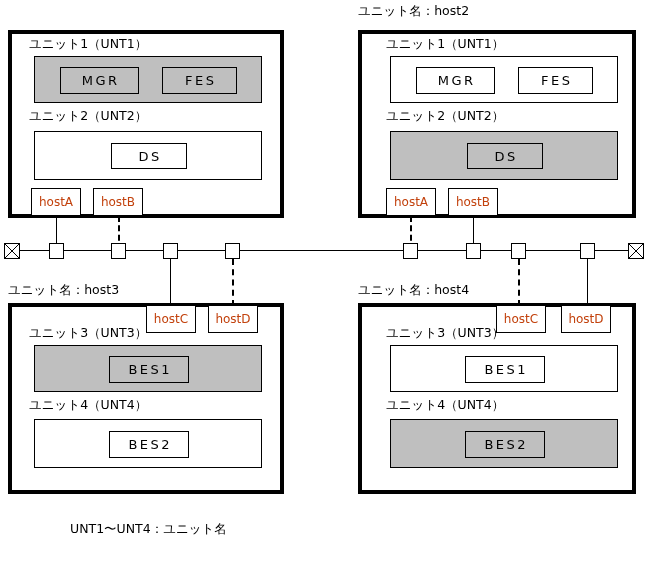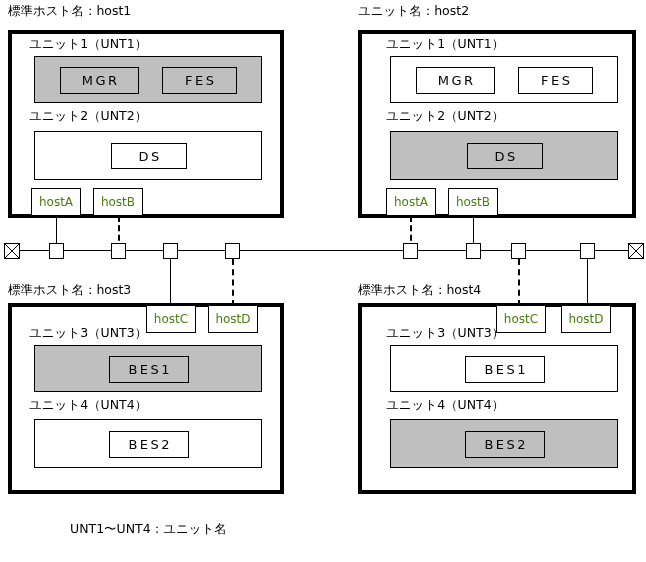--- a/index.html
+++ b/index.html
@@ -69,21 +69,21 @@
   }
 
   
   .host-tag {
     border: 1px solid #000;
     background: #ffffff;
     display: flex;
     align-items: center;
     justify-content: center;
     font-size: 12px;
-    color: #4d7c0f;
+    color: #c2410c;
     letter-spacing: 0px;
     z-index: 5;
     text-align: center;
   }
 
   
   .bus-line {
     background: #000;
     height: 1px;
   }
@@ -117,21 +117,20 @@
     color: #000;
     white-space: nowrap;
     line-height: 16px;
   }
 </style>
 </head>
 <body>
 
 <div id="canvas">
 
-  <div class="abs host-title" style="left:8px; top:4px;">標準ホスト名：host1</div>
 
   <div class="abs host-frame" style="left:8px; top:30px; width:276px; height:188px;">
 
     <div class="abs unit-label" style="left:17px; top:3px;">ユニット1（UNT1）</div>
 
     <div class="abs unit-box shaded" style="left:22px; top:22px; width:228px; height:47px;">
       <div class="abs proc-box" style="left:25px; top:10px; width:79px; height:27px;">MGR</div>
       <div class="abs proc-box" style="left:127px; top:10px; width:75px; height:27px;">FES</div>
     </div>
 
@@ -190,21 +189,21 @@
 
   <div class="abs bus-node" style="left:49px;  top:243px; width:15px; height:16px;"></div>
   <div class="abs bus-node" style="left:111px; top:243px; width:15px; height:16px;"></div>
   <div class="abs bus-node" style="left:163px; top:243px; width:15px; height:16px;"></div>
   <div class="abs bus-node" style="left:225px; top:243px; width:15px; height:16px;"></div>
   <div class="abs bus-node" style="left:403px; top:243px; width:15px; height:16px;"></div>
   <div class="abs bus-node" style="left:466px; top:243px; width:15px; height:16px;"></div>
   <div class="abs bus-node" style="left:511px; top:243px; width:15px; height:16px;"></div>
   <div class="abs bus-node" style="left:580px; top:243px; width:15px; height:16px;"></div>
 
-  <div class="abs host-title" style="left:8px; top:283px;">標準ホスト名：host3</div>
+  <div class="abs host-title" style="left:8px; top:283px;">ユニット名：host3</div>
 
   <div class="abs host-frame" style="left:8px; top:303px; width:276px; height:191px;">
 
     <div class="abs unit-label" style="left:17px; top:19px;">ユニット3（UNT3）</div>
 
     <div class="abs unit-box shaded" style="left:22px; top:38px; width:228px; height:47px;">
       <div class="abs proc-box" style="left:74px; top:10px; width:80px; height:27px;">BES1</div>
     </div>
 
     <div class="abs unit-label" style="left:17px; top:91px;">ユニット4（UNT4）</div>
@@ -213,21 +212,21 @@
       <div class="abs proc-box" style="left:74px; top:11px; width:80px; height:27px;">BES2</div>
     </div>
   </div>
 
   <div class="abs lead-solid" style="left:170px; top:259px; height:47px;"></div>
   <div class="abs lead-dashed" style="left:232px; top:259px; height:47px;"></div>
 
   <div class="abs host-tag" style="left:146px; top:305px; width:50px; height:28px;">hostC</div>
   <div class="abs host-tag" style="left:208px; top:305px; width:50px; height:28px;">hostD</div>
 
-  <div class="abs host-title" style="left:358px; top:283px;">標準ホスト名：host4</div>
+  <div class="abs host-title" style="left:358px; top:283px;">ユニット名：host4</div>
 
   <div class="abs host-frame" style="left:358px; top:303px; width:278px; height:191px;">
 
     <div class="abs unit-label" style="left:24px; top:19px;">ユニット3（UNT3）</div>
 
     <div class="abs unit-box" style="left:28px; top:38px; width:228px; height:47px;">
       <div class="abs proc-box" style="left:74px; top:10px; width:80px; height:27px;">BES1</div>
     </div>
 
     <div class="abs unit-label" style="left:24px; top:91px;">ユニット4（UNT4）</div>

